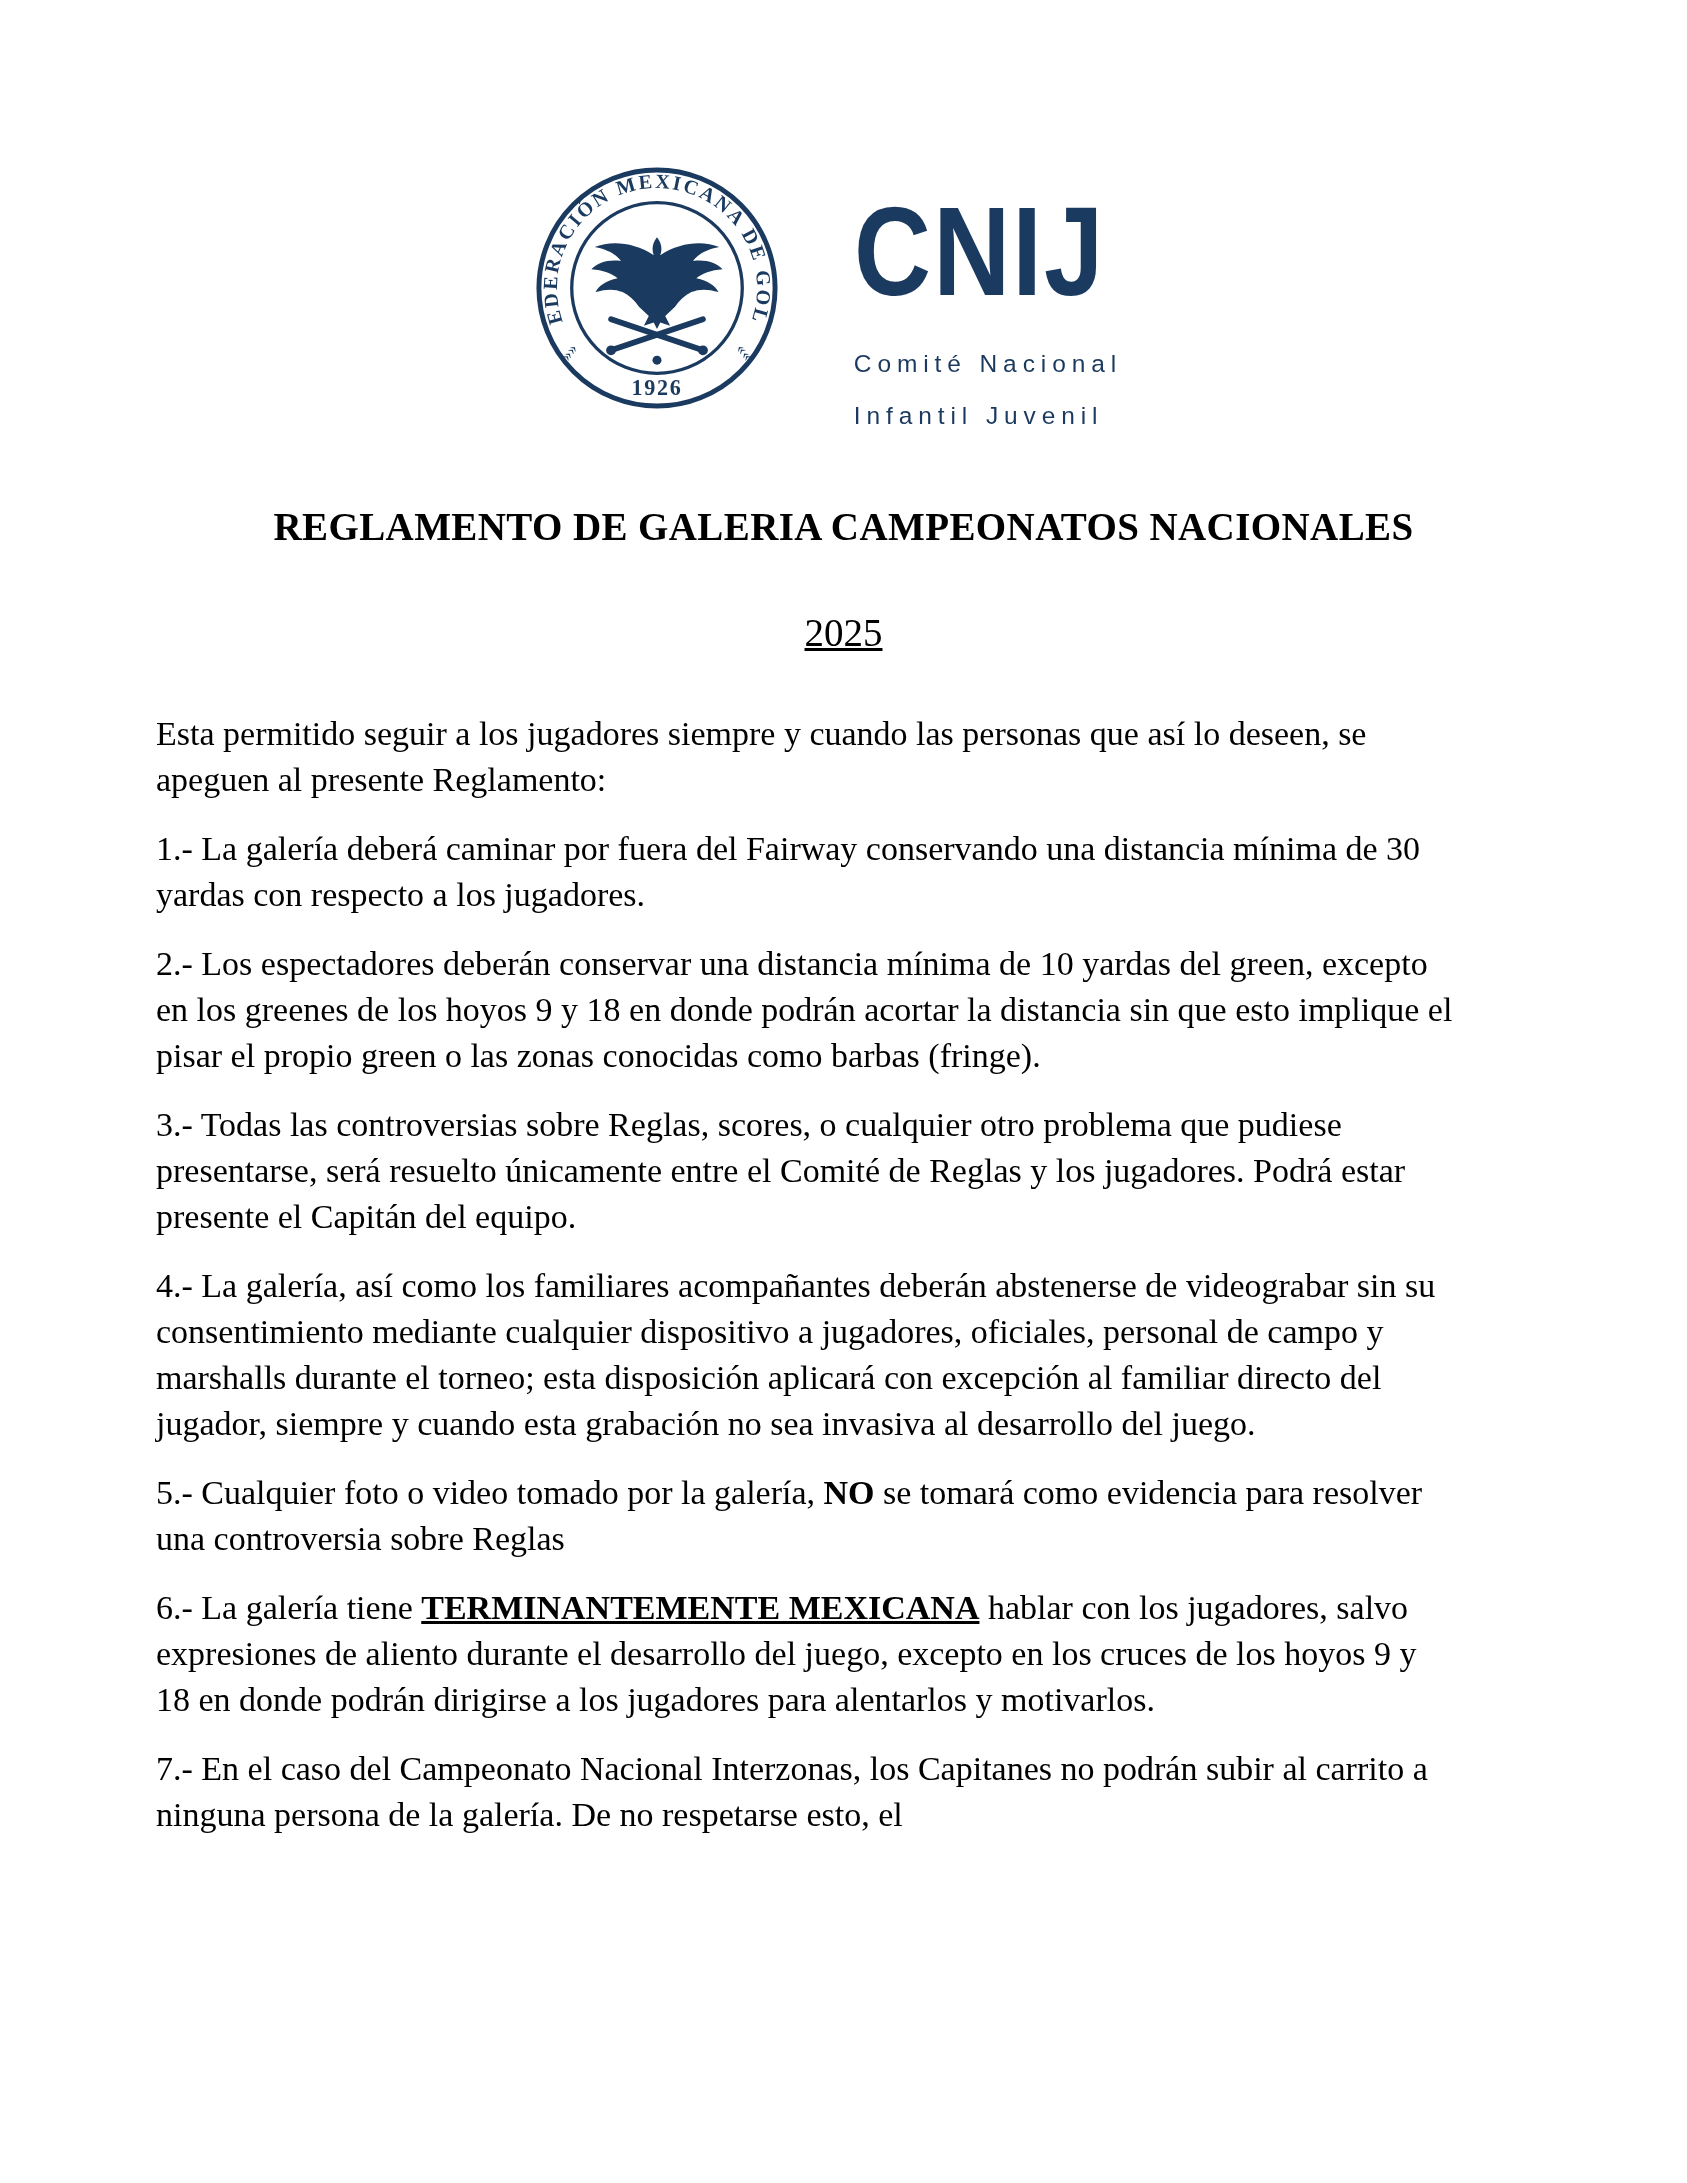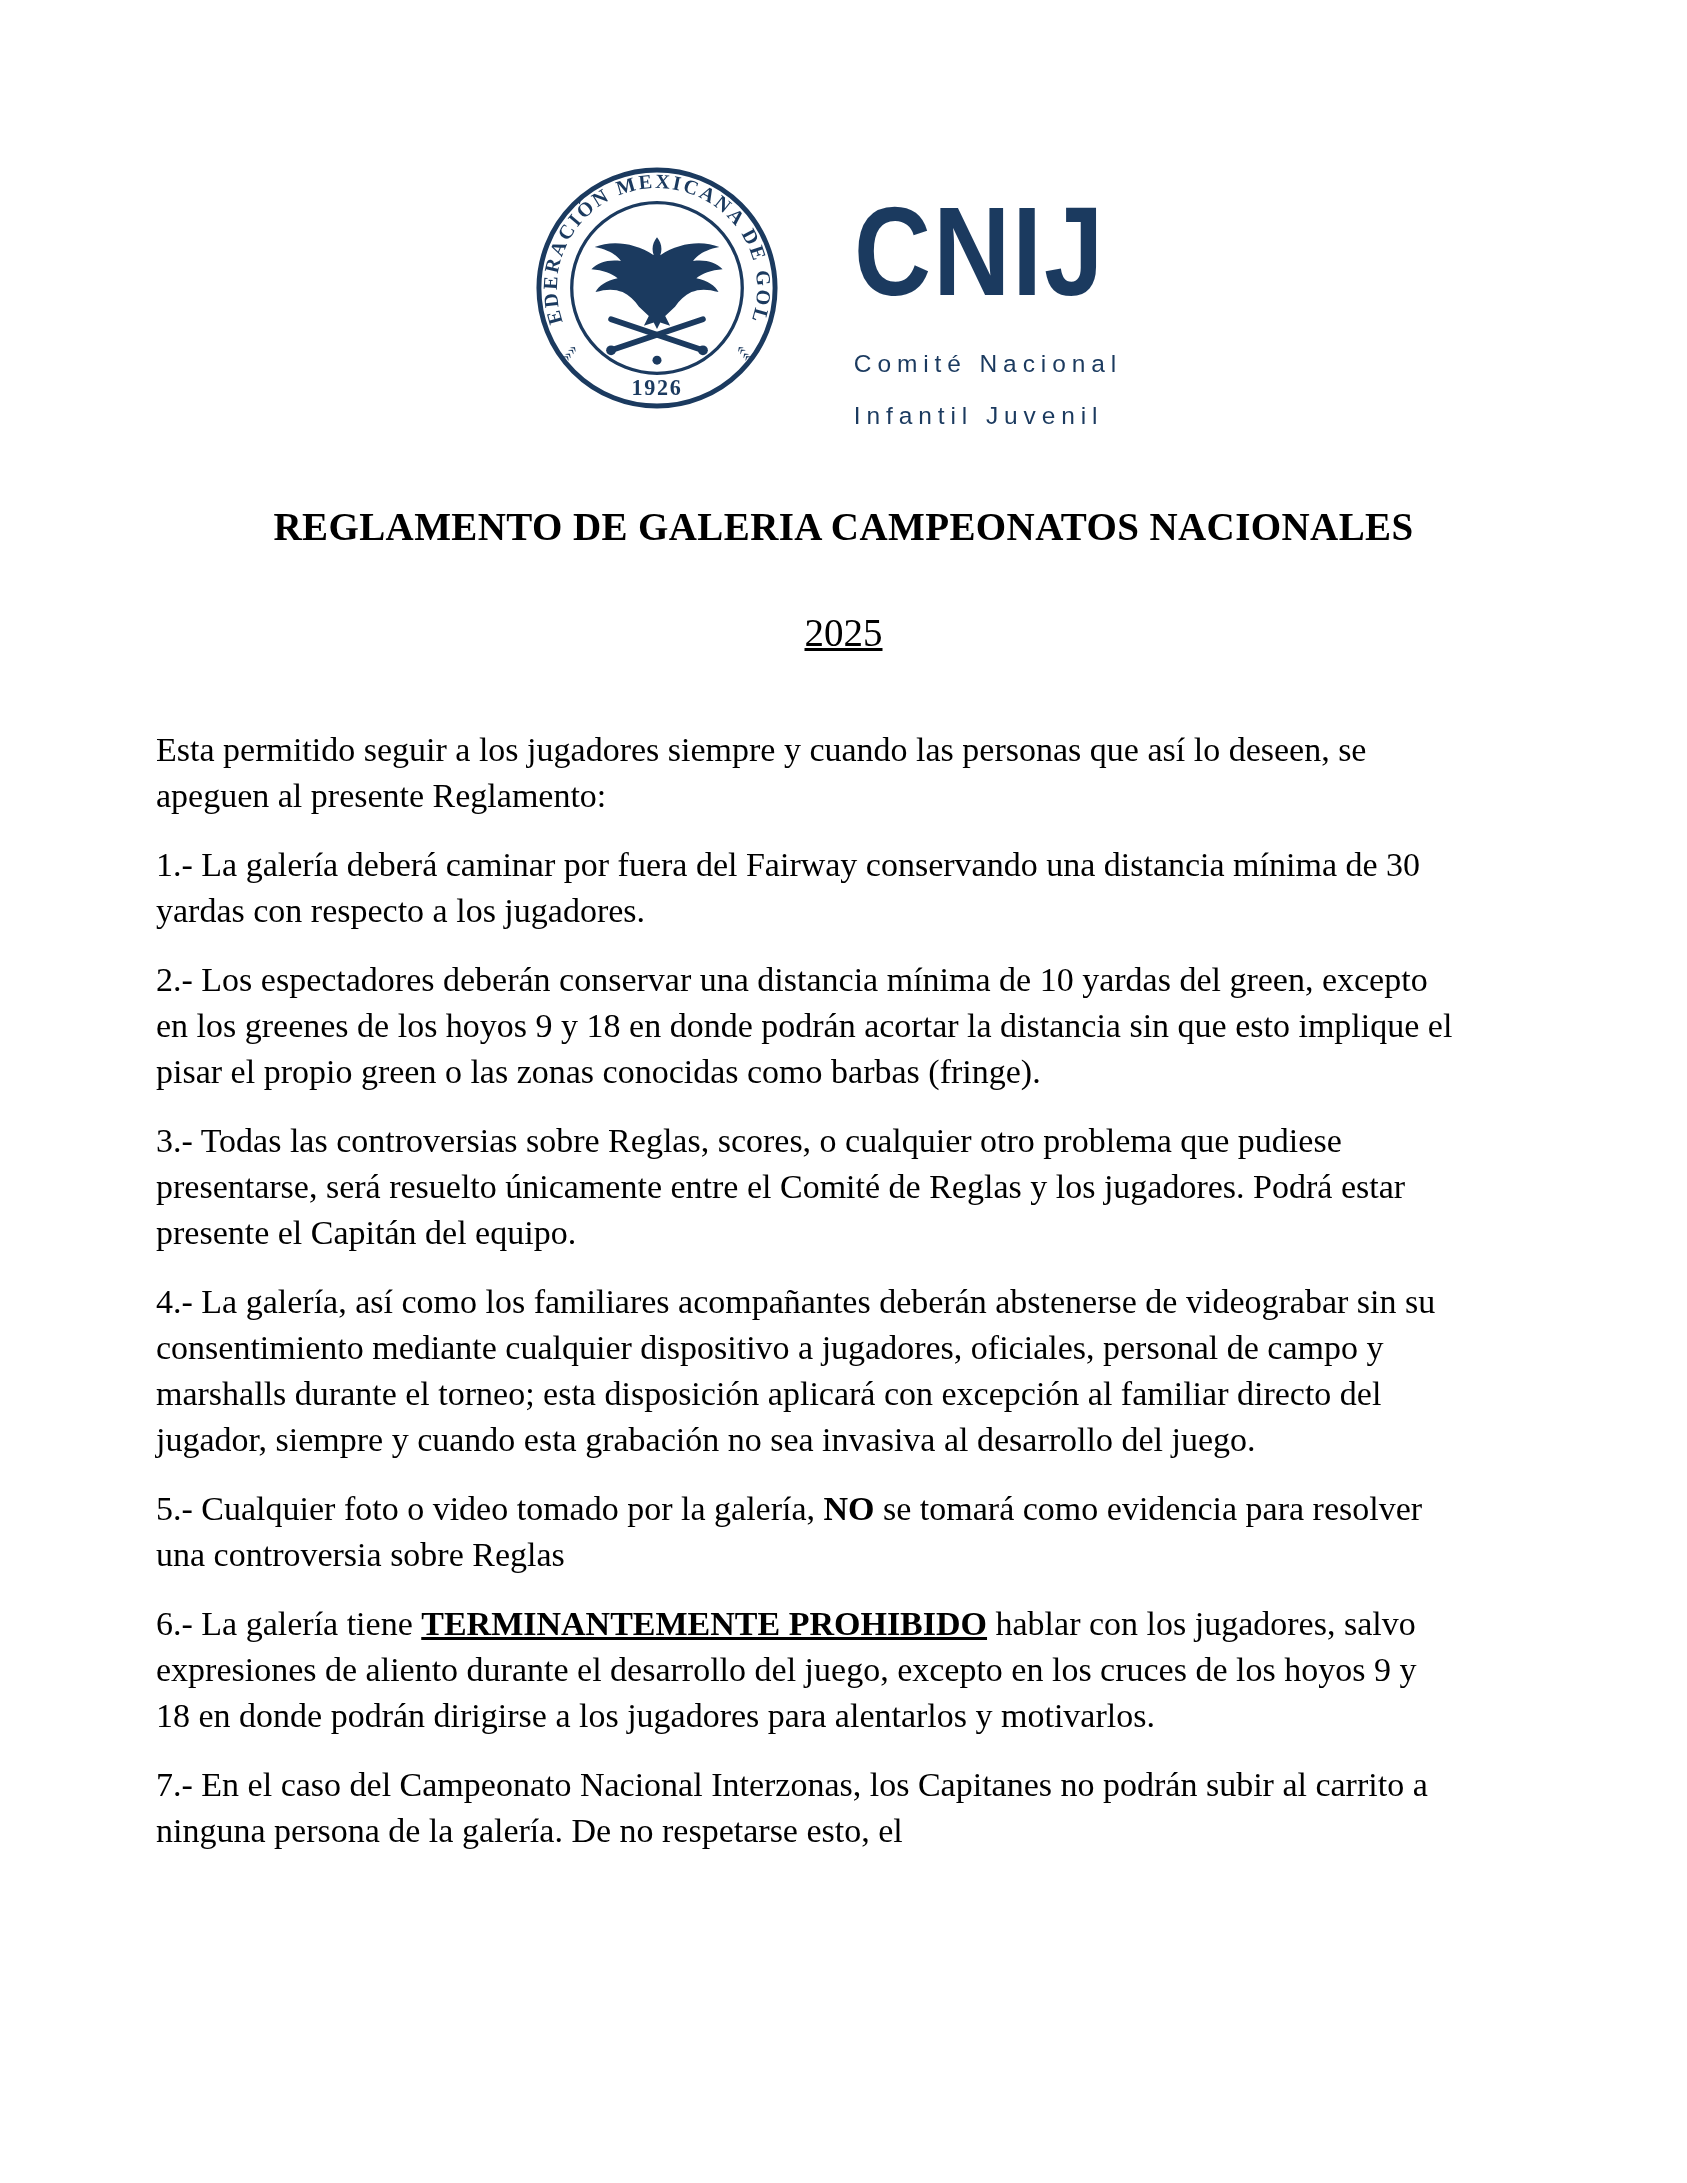--- a/index.html
+++ b/index.html
@@ -57,21 +57,21 @@
   }
   .doc-year {
     margin-top: 59px;
     text-align: center;
     font-size: 39px;
     font-weight: normal;
     text-decoration: underline;
     line-height: 1.2;
   }
   .doc-body {
-    margin: 70px 232px 0 156px;
+    margin: 54px 232px 0 156px;
     width: 1299px;
     font-size: 34px;
     line-height: 46px;
     text-align: left;
   }
   .para { margin-bottom: 23px; }
   .para span.b { font-weight: bold; }
   .para span.u { text-decoration: underline; }
 </style>
 </head>
@@ -134,18 +134,18 @@
 
   <h2 class="doc-year">2025</h2>
 
   <div class="doc-body" id="paragraphs">
       <p class="para"><span>Esta permitido seguir a los jugadores siempre y cuando las personas que así lo deseen, se apeguen al presente Reglamento:</span></p>
       <p class="para"><span>1.- La galería deberá caminar por fuera del Fairway conservando una distancia mínima de 30 yardas con respecto a los jugadores.</span></p>
       <p class="para"><span>2.- Los espectadores deberán conservar una distancia mínima de 10 yardas del green, excepto en los greenes de los hoyos 9 y 18 en donde podrán acortar la distancia sin que esto implique el pisar el propio green o las zonas conocidas como barbas (fringe).</span></p>
       <p class="para"><span>3.- Todas las controversias sobre Reglas, scores, o cualquier otro problema que pudiese presentarse, será resuelto únicamente entre el Comité de Reglas y los jugadores. Podrá estar presente el Capitán del equipo.</span></p>
       <p class="para"><span>4.- La galería, así como los familiares acompañantes deberán abstenerse de videograbar sin su consentimiento mediante cualquier dispositivo a jugadores, oficiales, personal de campo y marshalls durante el torneo; esta disposición aplicará con excepción al familiar directo del jugador, siempre y cuando esta grabación no sea invasiva al desarrollo del juego.</span></p>
       <p class="para"><span>5.- Cualquier foto o video tomado por la galería, </span><span class="b">NO</span><span> se tomará como evidencia para resolver una controversia sobre Reglas</span></p>
-      <p class="para"><span>6.- La galería tiene </span><span class="b u">TERMINANTEMENTE PROHIBIDO</span><span> hablar con los jugadores, salvo expresiones de aliento durante el desarrollo del juego, excepto en los cruces de los hoyos 9 y 18 en donde podrán dirigirse a los jugadores para alentarlos y motivarlos.</span></p>
+      <p class="para"><span>6.- La galería tiene </span><span class="b u">TERMINANTEMENTE MEXICANA</span><span> hablar con los jugadores, salvo expresiones de aliento durante el desarrollo del juego, excepto en los cruces de los hoyos 9 y 18 en donde podrán dirigirse a los jugadores para alentarlos y motivarlos.</span></p>
       <p class="para"><span>7.- En el caso del Campeonato Nacional Interzonas, los Capitanes no podrán subir al carrito a ninguna persona de la galería. De no respetarse esto, el</span></p>
     </div>
 
 </div>
 
 
 </body></html>

